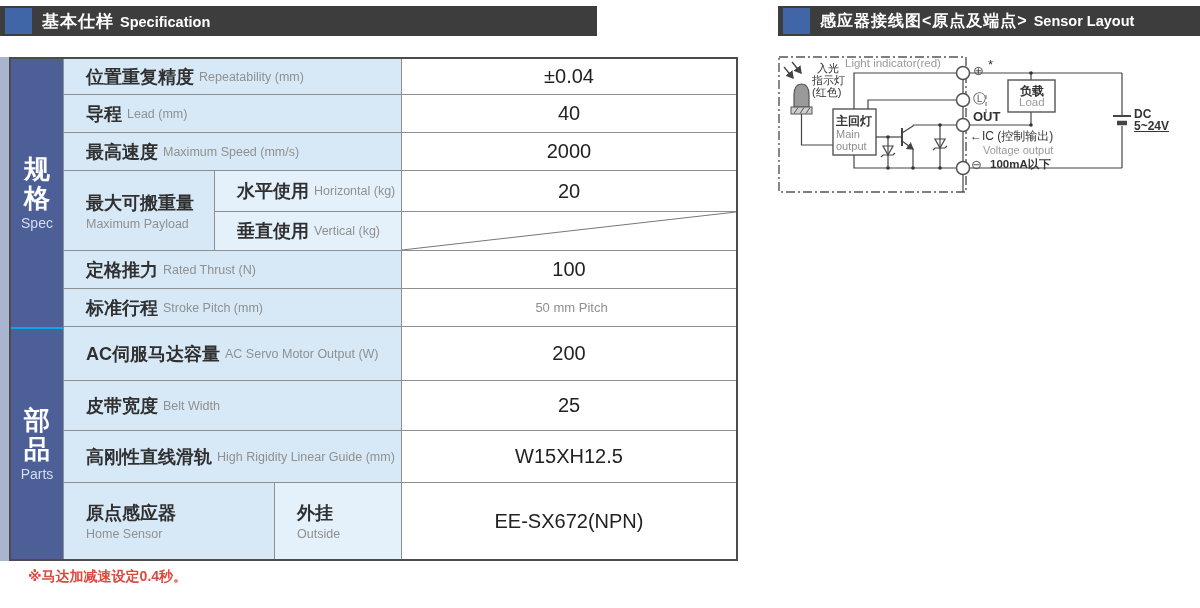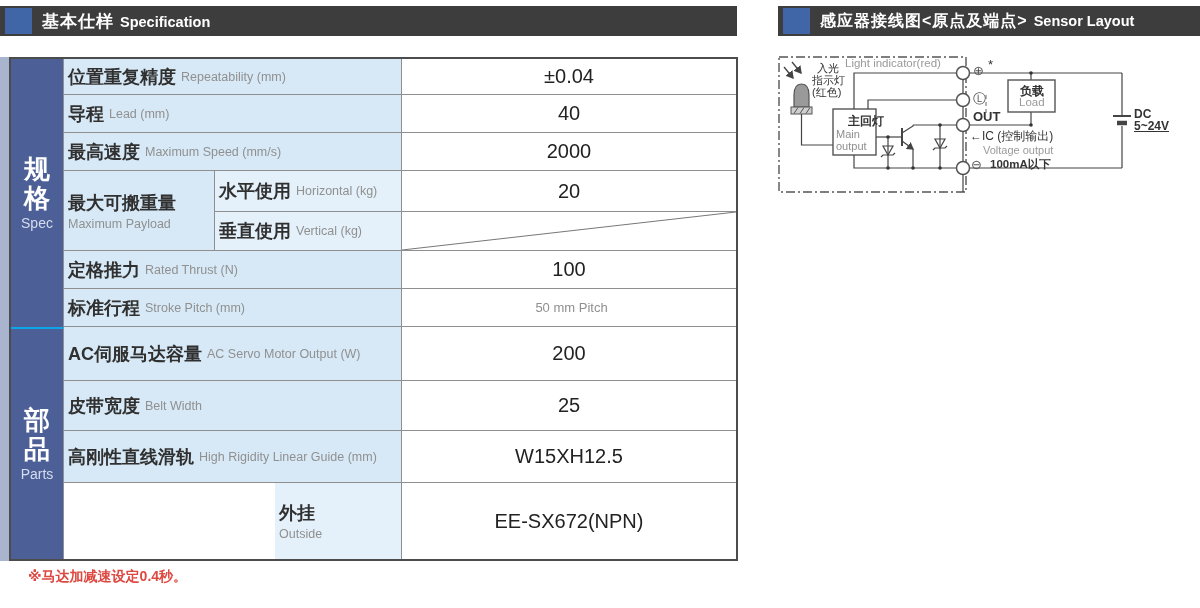--- a/index.html
+++ b/index.html
@@ -2,42 +2,42 @@
 <html><head>
 <meta charset="utf-8">
 <style>
   * { margin:0; padding:0; box-sizing:border-box; }
   html,body { width:1200px; height:608px; background:#ffffff; overflow:hidden;
               font-family:"Liberation Sans","DejaVu Sans",sans-serif; }
   .canvas { position:relative; width:1200px; height:608px; background:#fff; }
 
   
   .hbar { position:absolute; height:30px; background:#3d3d3d; display:flex; align-items:center; }
-  .hbar-left  { left:0;   top:6; top:6px; width:737px; }
+  .hbar-left  { left:0;   top:6; top:6px; width:597px; }
   .hbar-right { left:778px; top:6px; width:422px; }
   .hsq { width:27px; height:26px; background:#4166a8; margin-left:5px; flex:0 0 auto; }
   .htxt { color:#fff; margin-left:10px; white-space:nowrap; }
   .htxt .cn { font-size:17px; font-weight:bold; letter-spacing:1px; }
   .htxt .en { font-size:14.5px; font-weight:600; margin-left:6px; }
 
   
   .accent-strip { position:absolute; left:0; top:57px; width:9px; height:504px; background:#a9b4ce; }
   .spec-table { position:absolute; left:9px; top:57px; width:729px; height:504px;
       display:grid; border:2px solid #4c4c4c;
       grid-template-columns:53px 151px 60px 127px 1fr;
       grid-template-rows:36px 38px 38px 41px 39px 38px 38px 54px 50px 52px 1fr; }
   .cell { border-right:1px solid #8f8f8f; border-bottom:1px solid #8f8f8f; }
   .cat { background:#4c5f96; color:#fff; display:flex; flex-direction:column;
          align-items:center; justify-content:center; }
   .cat .cn { font-size:26px; font-weight:bold; width:1.05em; word-break:break-all;
              text-align:center; line-height:1.12; }
   .cat .en { font-size:14px; color:#d4dcef; margin-top:2px; }
   .cat-spec { grid-area:1/1/8/2; border-bottom:none; }
   .cat-parts { grid-area:8/1/12/2; border-top:2px solid #0ea5e9; border-bottom:none; }
-  .lab { background:#d7e9f6; display:flex; align-items:center; padding-left:4px; overflow:hidden; }
+  .lab { background:#d7e9f6; display:flex; align-items:center; padding-left:22px; overflow:hidden; }
   .lab .cn { font-size:18px; font-weight:600; color:#303030; white-space:nowrap; }
   .lab .en { font-size:12.5px; color:#909090; margin-left:5px; white-space:nowrap; }
   .lab.twoline { flex-direction:column; align-items:flex-start; justify-content:center; }
   .lab.twoline .en { margin-left:0; margin-top:2px; }
   .sub { background:#e4f1fa; }
   .val { background:#ffffff; display:flex; align-items:center; justify-content:center;
          font-size:20px; color:#222; font-weight:500; position:relative; border-right:none; }
   .val .small-en { font-size:13px; color:#8f8f8f; font-weight:normal; margin-left:5px; align-self:center; }
   .val svg.diag { position:absolute; inset:0; width:100%; height:100%; }
   .nob { border-bottom:none; }
@@ -59,21 +59,21 @@
   
   .footnote-cn { position:absolute; left:28px; top:568px; font-size:14px; font-weight:600; color:#dd4840; }
   .footnote-en { position:absolute; left:46px; top:589px; font-size:12px; color:#c69292; }
 
   
   .diagram { position:absolute; left:770px; top:45px; width:430px; height:160px; }
   .diagram svg.wires { position:absolute; inset:0; }
   .dlabel { position:absolute; white-space:nowrap; color:#333; }
   .gray { color:#9a9a9a; }
   .mid  { color:#555; }
-  .mainbox-t1 { left:78px; top:68px; font-size:12px; font-weight:600; }
+  .mainbox-t1 { left:66px; top:68px; font-size:12px; font-weight:600; }
   .mainbox-t2 { left:66px; top:83px; font-size:11px; color:#8f8f8f; }
   .mainbox-t3 { left:66px; top:95px; font-size:11px; color:#8f8f8f; }
   .led-l0 { left:47px; top:16px; font-size:11px; }
   .led-l1 { left:42px; top:28px; font-size:11px; }
   .led-l2 { left:42px; top:40px; font-size:11px; }
 </style>
 </head>
 <body>
 
 <div class="canvas">
@@ -166,20 +166,24 @@
       <span class="en">Belt Width</span>
     </div>
     <div class="cell val v9">25</div>
 
     <div class="cell lab l10">
       <span class="cn">高刚性直线滑轨</span>
       <span class="en">High Rigidity Linear Guide (mm)</span>
     </div>
     <div class="cell val v10">W15XH12.5</div>
 
+    <div class="cell lab twoline nob l11">
+      <span class="cn">原点感应器</span>
+      <span class="en">Home Sensor</span>
+    </div>
     <div class="cell lab sub twoline nob s11">
       <span class="cn">外挂</span>
       <span class="en">Outside</span>
     </div>
     <div class="cell val nob v11">EE-SX672(NPN)</div>
   </div>
 
   <div class="footnote-cn">※马达加减速设定0.4秒。</div>
 
   <div class="diagram">

